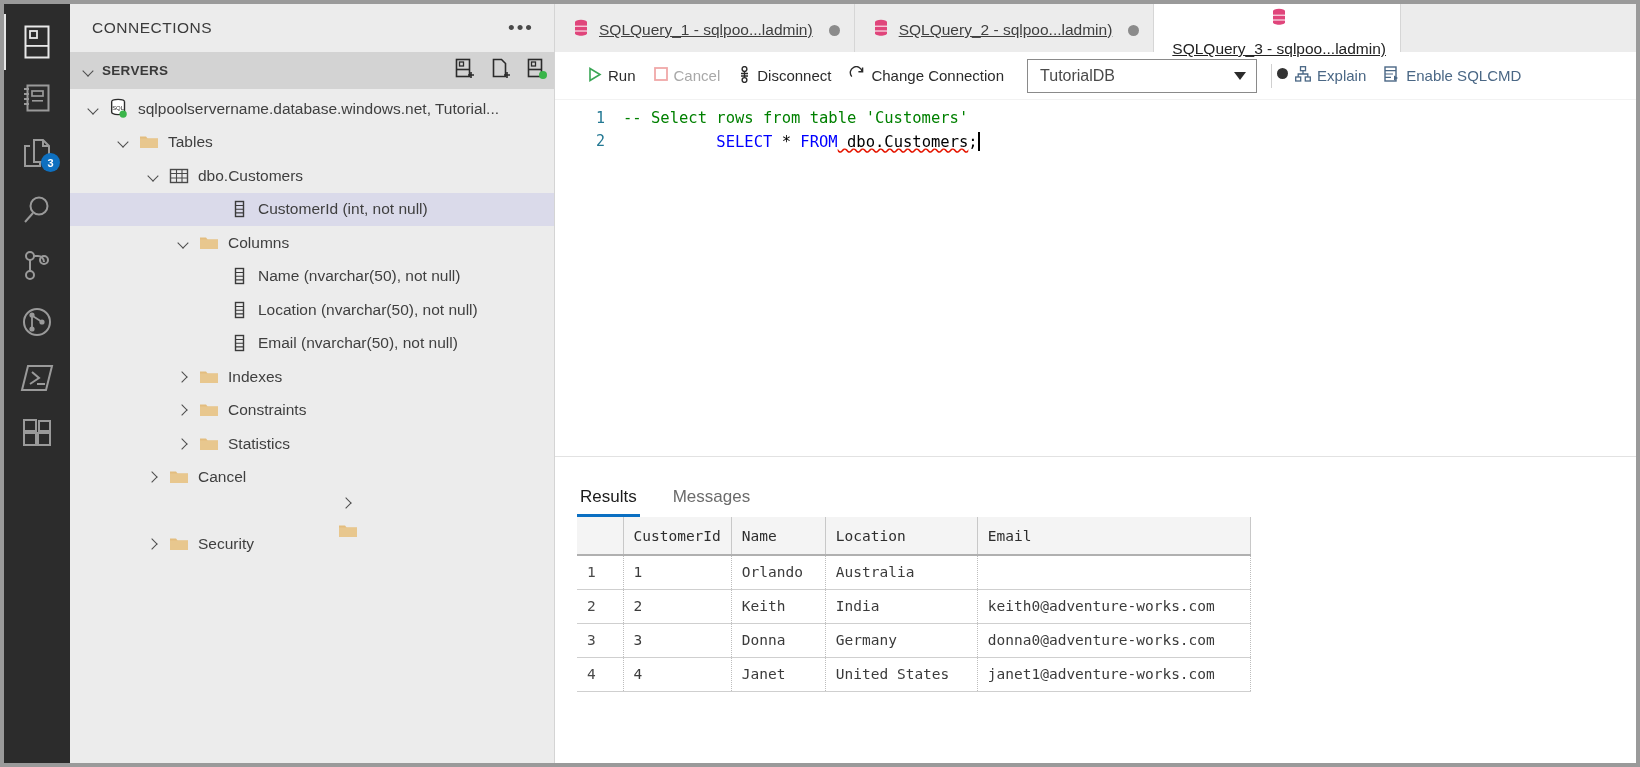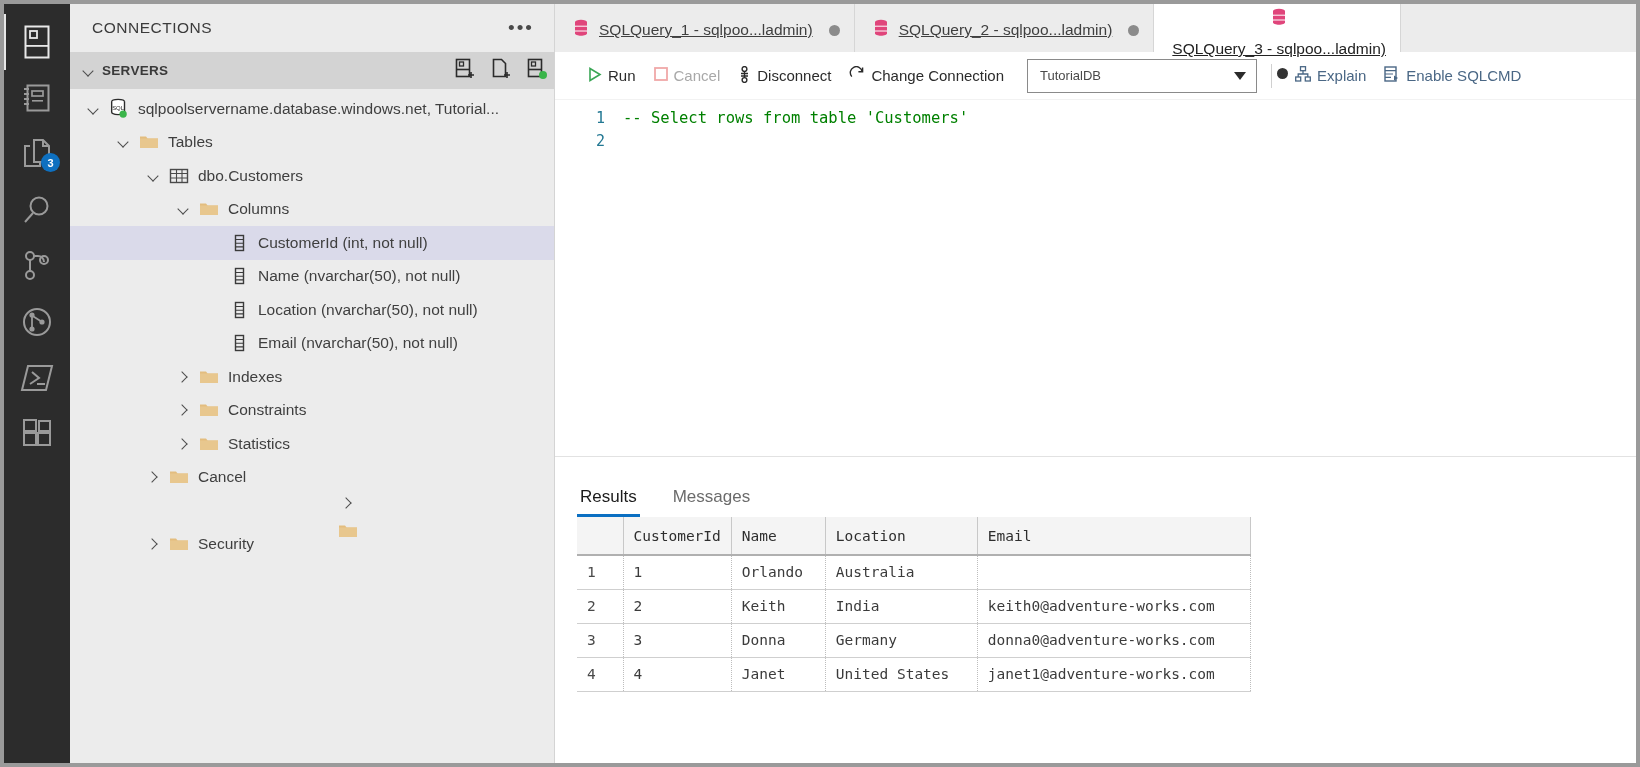--- a/index.html
+++ b/index.html
@@ -188,21 +188,21 @@
   .tb-sep {
     width: 1px; height: 24px; background: #d0d0d0; margin: 0 14px;
   }
   .db-select {
     margin-left: 14px;
     width: 230px; height: 34px;
     border: 1px solid #8a8a8a;
     background: #fff;
     display: flex; align-items: center;
     padding: 0 10px 0 12px;
-    font-size: 13px;
+    font-size: 16px;
     color: #4a4a4a;
     cursor: pointer;
     justify-content: space-between;
   }
   .caret {
     width: 0; height: 0;
     border-left: 6px solid transparent;
     border-right: 6px solid transparent;
     border-top: 8px solid #2b2b2b;
   }
@@ -471,42 +471,42 @@
           </span>
         <span class="ticon">
           <svg width="20" height="18" viewBox="0 0 20 18">
               <rect x="1.5" y="2.5" width="17" height="13" fill="none" stroke="#4a4a4a" stroke-width="1.4"></rect>
               <path d="M1.5 6.5h17M1.5 11h17M7.5 2.5v13M13 2.5v13" stroke="#4a4a4a" stroke-width="1.1"></path>
             </svg>
         </span>
         <span class="tlabel">dbo.Customers</span>
       </div>
 
-      <div class="tree-row" style="padding-left:102px;">
-        <span class="twisty">
-            <span class="chev"></span>
-          </span>
-        <span class="ticon">
-          <svg width="20" height="18" viewBox="0 0 20 18">
-              <path d="M1 3.5h6l1.6 2H19V15H1z" fill="#e3bd7f"></path>
-              <path d="M1 5.5h18V15H1z" fill="#e8c78e"></path>
-            </svg>
-        </span>
-        <span class="tlabel">Columns</span>
-      </div>
-
       <div class="tree-row selected" style="padding-left:132px;">
         <span class="twisty"></span>
         <span class="ticon">
           <svg width="16" height="18" viewBox="0 0 16 18">
               <rect x="4.5" y="1.5" width="8" height="15" fill="none" stroke="#3b3b3b" stroke-width="1.4"></rect>
               <path d="M4.5 5.5h8M4.5 9.2h8M4.5 12.9h8" stroke="#3b3b3b" stroke-width="1.1"></path>
             </svg>
         </span>
         <span class="tlabel">CustomerId (int, not null)</span>
+      </div>
+
+      <div class="tree-row" style="padding-left:102px;">
+        <span class="twisty">
+            <span class="chev"></span>
+          </span>
+        <span class="ticon">
+          <svg width="20" height="18" viewBox="0 0 20 18">
+              <path d="M1 3.5h6l1.6 2H19V15H1z" fill="#e3bd7f"></path>
+              <path d="M1 5.5h18V15H1z" fill="#e8c78e"></path>
+            </svg>
+        </span>
+        <span class="tlabel">Columns</span>
       </div>
 
       <div class="tree-row" style="padding-left:132px;">
         <span class="twisty"></span>
         <span class="ticon">
           <svg width="16" height="18" viewBox="0 0 16 18">
               <rect x="4.5" y="1.5" width="8" height="15" fill="none" stroke="#3b3b3b" stroke-width="1.4"></rect>
               <path d="M4.5 5.5h8M4.5 9.2h8M4.5 12.9h8" stroke="#3b3b3b" stroke-width="1.1"></path>
             </svg>
         </span>
@@ -727,20 +727,23 @@
       </div>
     </div>
 
     <div class="editor">
       <div class="code-line">
         <span class="lnum">1</span>
         <span class="ctext c-comment">-- Select rows from table 'Customers'</span>
       </div>
       <div class="code-line">
         <span class="lnum">2</span>
+        <span class="ctext">
+          <span class="c-kw">SELECT</span><span class="c-plain"> * </span><span class="c-kw">FROM</span><span class="c-plain squiggle"> dbo.Customers</span><span class="c-plain">;</span><span class="caret-bar"></span>
+        </span>
       </div>
     </div>
 
     <div class="splitter"></div>
 
     <div class="results-pane">
       <div class="res-tabs">
         <div class="res-tab active">Results</div>
         <div class="res-tab">Messages</div>
       </div>

